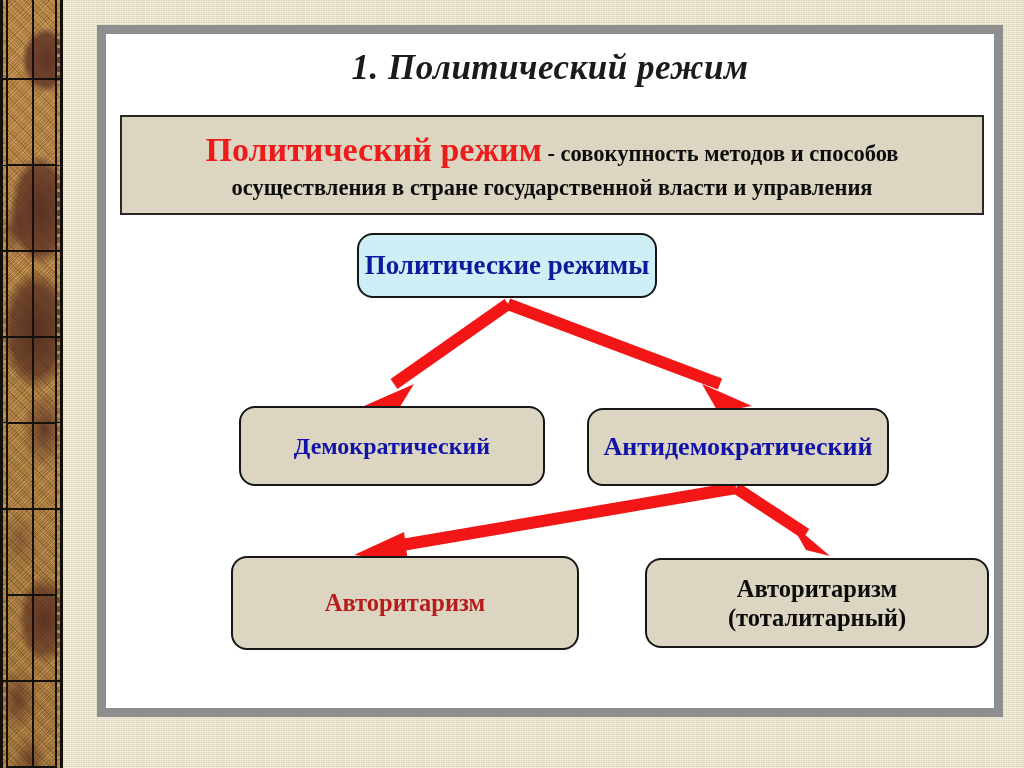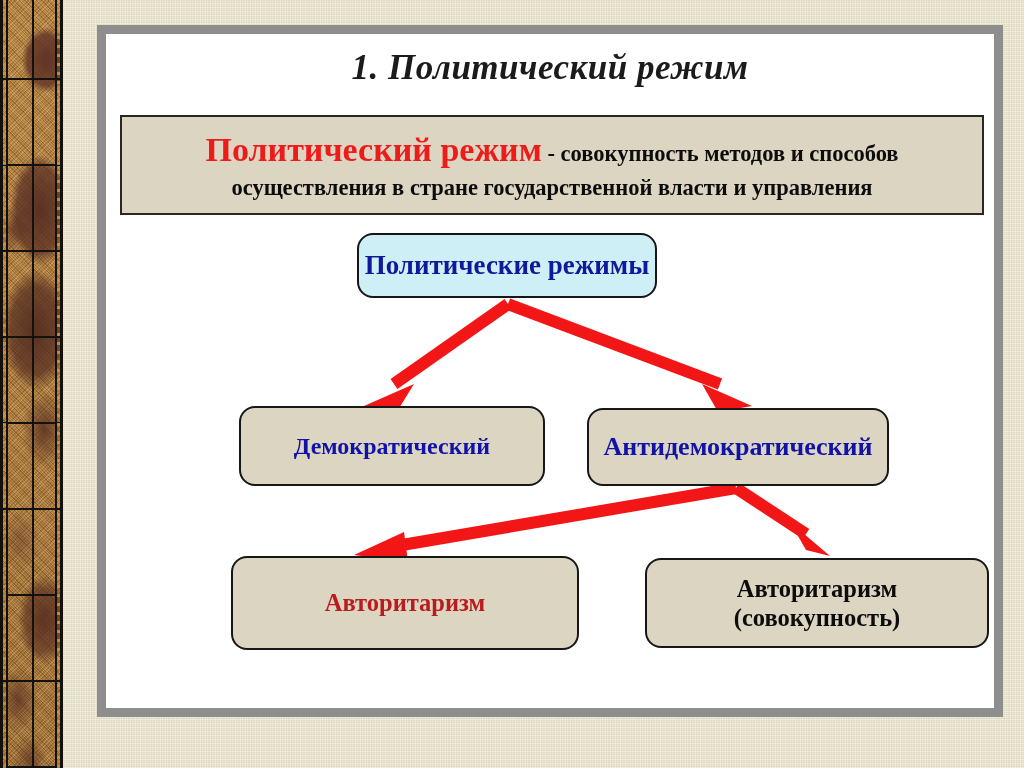--- a/index.html
+++ b/index.html
@@ -270,19 +270,19 @@
 
       <div class="node" id="node-authoritarian">
         <div>
           <span class="node-line-2">Авторитаризм</span>
         </div>
       </div>
 
       <div class="node" id="node-totalitarian">
         <div>
           <span class="node-line-2">Авторитаризм</span>
-          <span class="node-line-2">(совокупность)</span>
+          <span class="node-line-2">(тоталитарный)</span>
         </div>
       </div>
 
     </div>
   </div>
 </div>
 
 </body></html>

